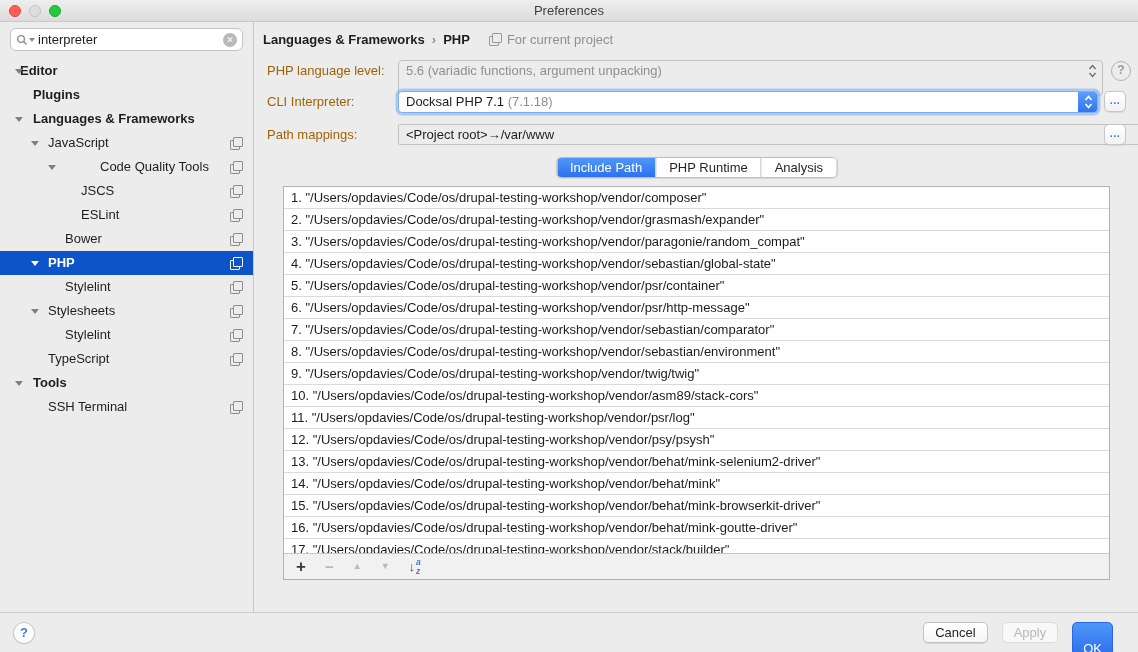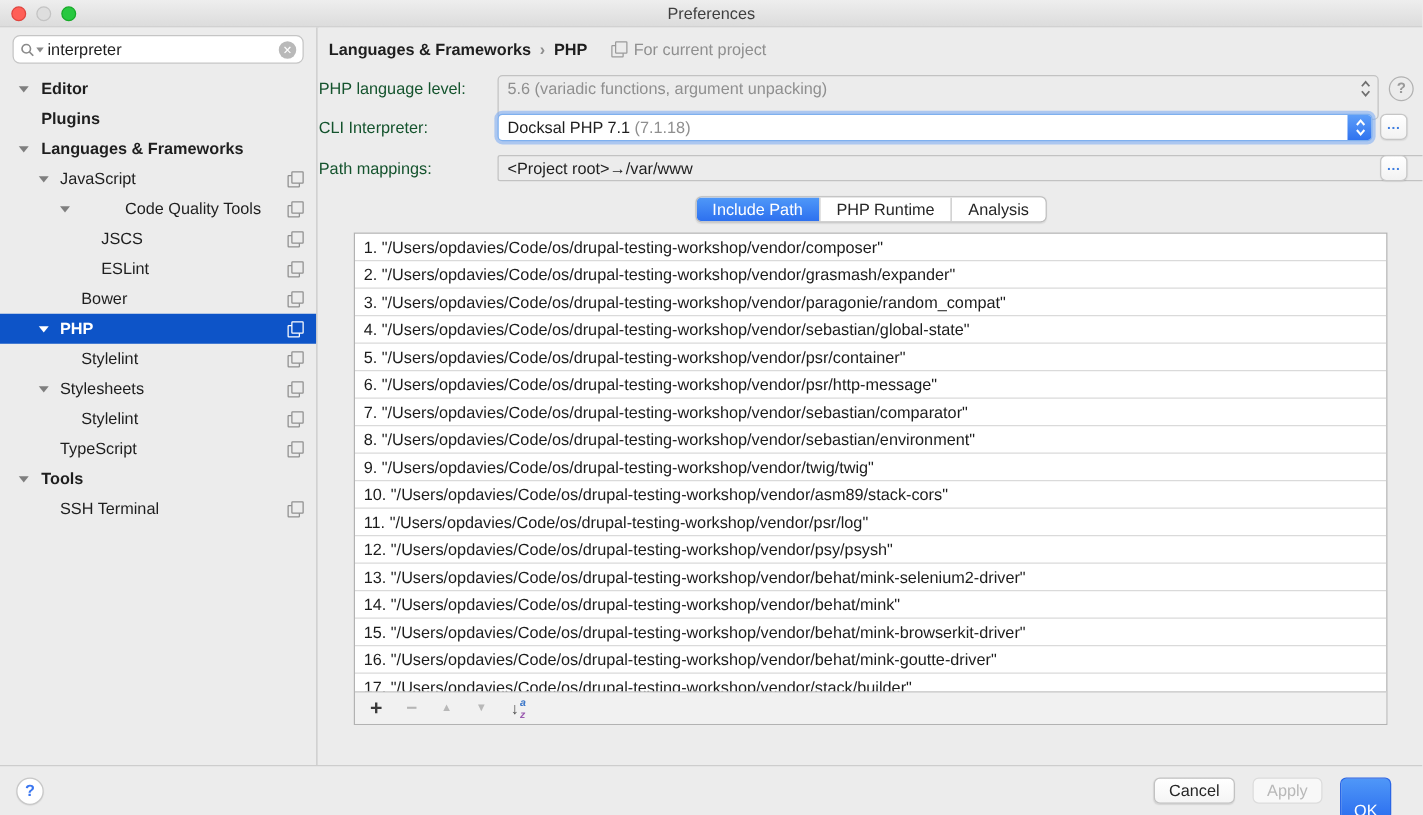--- a/index.html
+++ b/index.html
@@ -48,21 +48,21 @@
   
   .main{position:absolute;top:22px;left:255px;right:0;bottom:40px;background:#ececec;}
   .breadcrumb{position:absolute;left:8px;top:10px;display:flex;align-items:center;gap:7px;}
   .crumb{font-weight:bold;}
   .crumb-sep{color:#8e8e8e;font-weight:bold;}
   .scope{display:flex;align-items:center;gap:5px;margin-left:12px;color:#8f8f8f;}
   .badge-inline{position:relative;display:inline-block;width:13px;height:13px;--bs:#9a9a9a;--bf:#ececec;}
   .badge-inline::before{content:"";position:absolute;left:0;bottom:0;width:8px;height:8px;border:1px solid var(--bs);border-radius:1px;}
   .badge-inline::after{content:"";position:absolute;right:0;top:0;width:8px;height:8px;border:1px solid var(--bs);border-radius:1px;background:var(--bf);}
 
-  .form-label{position:absolute;left:0;height:21px;line-height:21px;color:#14532d;}
+  .form-label{position:absolute;left:12px;height:21px;line-height:21px;color:#a16207;}
   .ll-field{position:absolute;left:143px;top:38px;width:705px;height:36px;
     background:#ececec;border:1px solid #c2c2c2;border-radius:4px;
     line-height:19px;padding:0 22px 0 7px;color:#8f8f8f;white-space:nowrap;overflow:hidden;}
   .stepper{position:absolute;right:5px;top:2px;}
   .help-gray{position:absolute;left:856px;top:39px;width:20px;height:20px;border-radius:50%;
     border:1.5px solid #b2b2b2;color:#9a9a9a;font-weight:bold;font-size:12px;line-height:17px;text-align:center;background:transparent;}
 
   .cli-field{position:absolute;left:143px;top:69px;width:700px;height:22px;background:#fff;
     border:1px solid #7fb0ee;border-radius:4px;box-shadow:0 0 0 2.5px rgba(120,170,244,.55);
     line-height:20px;padding:0 26px 0 7px;white-space:nowrap;overflow:hidden;}
@@ -138,21 +138,21 @@
             <line x1="7.6" y1="7.6" x2="10.6" y2="10.6" stroke="#8a8a8a" stroke-width="1.4"></line>
           </svg>
         <span class="tri"></span>
       </span>
       <input type="text" value="interpreter" style="">
       <span class="clear-btn">✕</span>
     </div>
   </div>
 
   <div class="tree">
-    <div class="tree-row bold" style="padding-left:33px">
+    <div class="tree-row bold" style="padding-left:20px">
       <span class="arrow" style="left:15px"></span>
       <span>Editor</span>
     </div>
     <div class="tree-row bold" style="padding-left:33px">
       <span>Plugins</span>
     </div>
     <div class="tree-row bold" style="padding-left:33px">
       <span class="arrow" style="left:15px"></span>
       <span>Languages &amp; Frameworks</span>
     </div>

